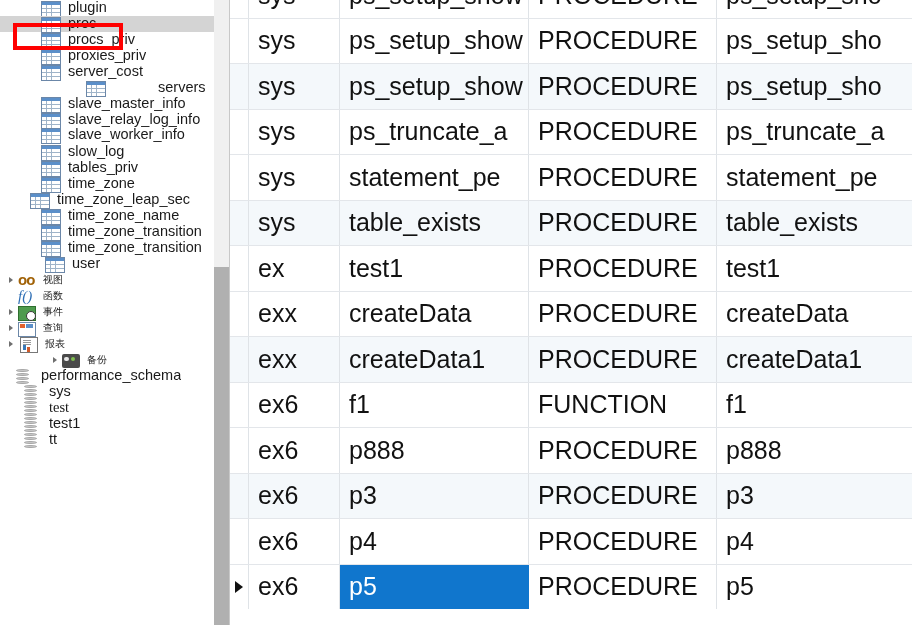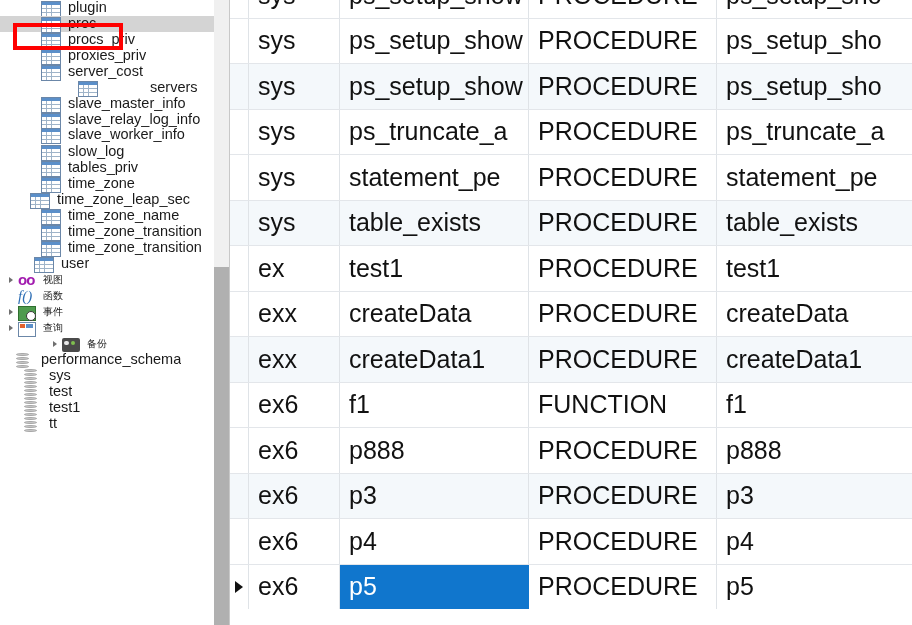--- a/index.html
+++ b/index.html
@@ -52,21 +52,21 @@
   .ic-db i{
     position:absolute;left:0;width:13px;height:3.4px;border-radius:50%/50%;
     background:#c6c6c6;border:1px solid #a8a8a8;box-sizing:border-box;
   }
   .ic-db i:nth-child(1){top:0;}
   .ic-db i:nth-child(2){top:4.2px;}
   .ic-db i:nth-child(3){top:8.4px;}
   .ic-db i:nth-child(4){top:12.0px;}
 
   
-  .ic-view{font-size:15px;color:#a21caf;letter-spacing:-1px;line-height:18px;font-weight:700;}
+  .ic-view{font-size:15px;color:#a16207;letter-spacing:-1px;line-height:18px;font-weight:700;}
   
   .ic-fn{font-family:"Liberation Serif","DejaVu Serif",serif;font-style:italic;color:#2f6fb5;font-size:15px;line-height:18px;}
   
   .ic-evt{width:16px;height:15px;background:#4e9b4e;border:1px solid #2f6f2f;margin-top:2px;box-sizing:border-box;}
   .ic-evt::after{
     content:"";position:absolute;right:-1px;bottom:-1px;width:10px;height:10px;border-radius:50%;
     background:#ffffff;border:1.4px solid #3a3a3a;box-sizing:border-box;
   }
   
   .ic-qry{width:16px;height:15px;border:1px solid #6b87a8;background:#fff;margin-top:2px;box-sizing:border-box;}
@@ -152,21 +152,21 @@
         <div class="tree-item" style="padding-left: 27px;">
           <span class="expander"></span>
           <span class="ic ic-table"></span>
           <span class="lbl">proxies_priv</span>
         </div>
         <div class="tree-item" style="padding-left: 27px;">
           <span class="expander"></span>
           <span class="ic ic-table"></span>
           <span class="lbl">server_cost</span>
         </div>
-        <div class="tree-item" style="padding-left: 19px; gap: 45px;">
+        <div class="tree-item" style="padding-left: 27px; gap: 45px;">
           <span class="expander"></span>
           <span class="ic ic-table"></span>
           <span class="lbl">servers</span>
         </div>
         <div class="tree-item" style="padding-left: 27px;">
           <span class="expander"></span>
           <span class="ic ic-table"></span>
           <span class="lbl">slave_master_info</span>
         </div>
         <div class="tree-item" style="padding-left: 27px;">
@@ -207,21 +207,21 @@
         <div class="tree-item" style="padding-left: 27px;">
           <span class="expander"></span>
           <span class="ic ic-table"></span>
           <span class="lbl">time_zone_transition</span>
         </div>
         <div class="tree-item" style="padding-left: 27px;">
           <span class="expander"></span>
           <span class="ic ic-table"></span>
           <span class="lbl">time_zone_transition</span>
         </div>
-        <div class="tree-item" style="padding-left: 20px;">
+        <div class="tree-item" style="padding-left: 31px;">
           <span class="expander"></span>
           <span class="ic ic-table"></span>
           <span class="lbl">user</span>
         </div>
       </div>
     <div id="tree-groups">
         <div class="tree-item" style="padding-left: 4px;">
           <span class="expander has"></span>
           <span class="ic ic-view">oo</span>
           <span class="lbl cn">视图</span>
@@ -234,20 +234,25 @@
         <div class="tree-item" style="padding-left: 4px;">
           <span class="expander has"></span>
           <span class="ic ic-evt"></span>
           <span class="lbl cn">事件</span>
         </div>
         <div class="tree-item" style="padding-left: 4px;">
           <span class="expander has"></span>
           <span class="ic ic-qry"></span>
           <span class="lbl cn">查询</span>
         </div>
+        <div class="tree-item" style="padding-left: 4px;">
+          <span class="expander has"></span>
+          <span class="ic ic-rep"></span>
+          <span class="lbl cn">报表</span>
+        </div>
         <div class="tree-item" style="padding-left: 4px; margin-left: 44px;">
           <span class="expander has"></span>
           <span class="ic ic-bak"></span>
           <span class="lbl cn">备份</span>
         </div>
       </div>
     <div id="tree-dbs">
         <div class="tree-item" style="">
           <span class="expander"></span>
           <span class="ic ic-db">
@@ -261,21 +266,21 @@
         <div class="tree-item" style="padding-left: 8px;">
           <span class="expander"></span>
           <span class="ic ic-db">
             <i></i>
             <i></i>
             <i></i>
             <i></i>
           </span>
           <span class="lbl">sys</span>
         </div>
-        <div class="tree-item" style="padding-left: 8px;">
+        <div class="tree-item" style="padding-left: 8px; font-family: Liberation Serif, serif;">
           <span class="expander"></span>
           <span class="ic ic-db">
             <i></i>
             <i></i>
             <i></i>
             <i></i>
           </span>
           <span class="lbl">test</span>
         </div>
         <div class="tree-item" style="padding-left: 8px;">

